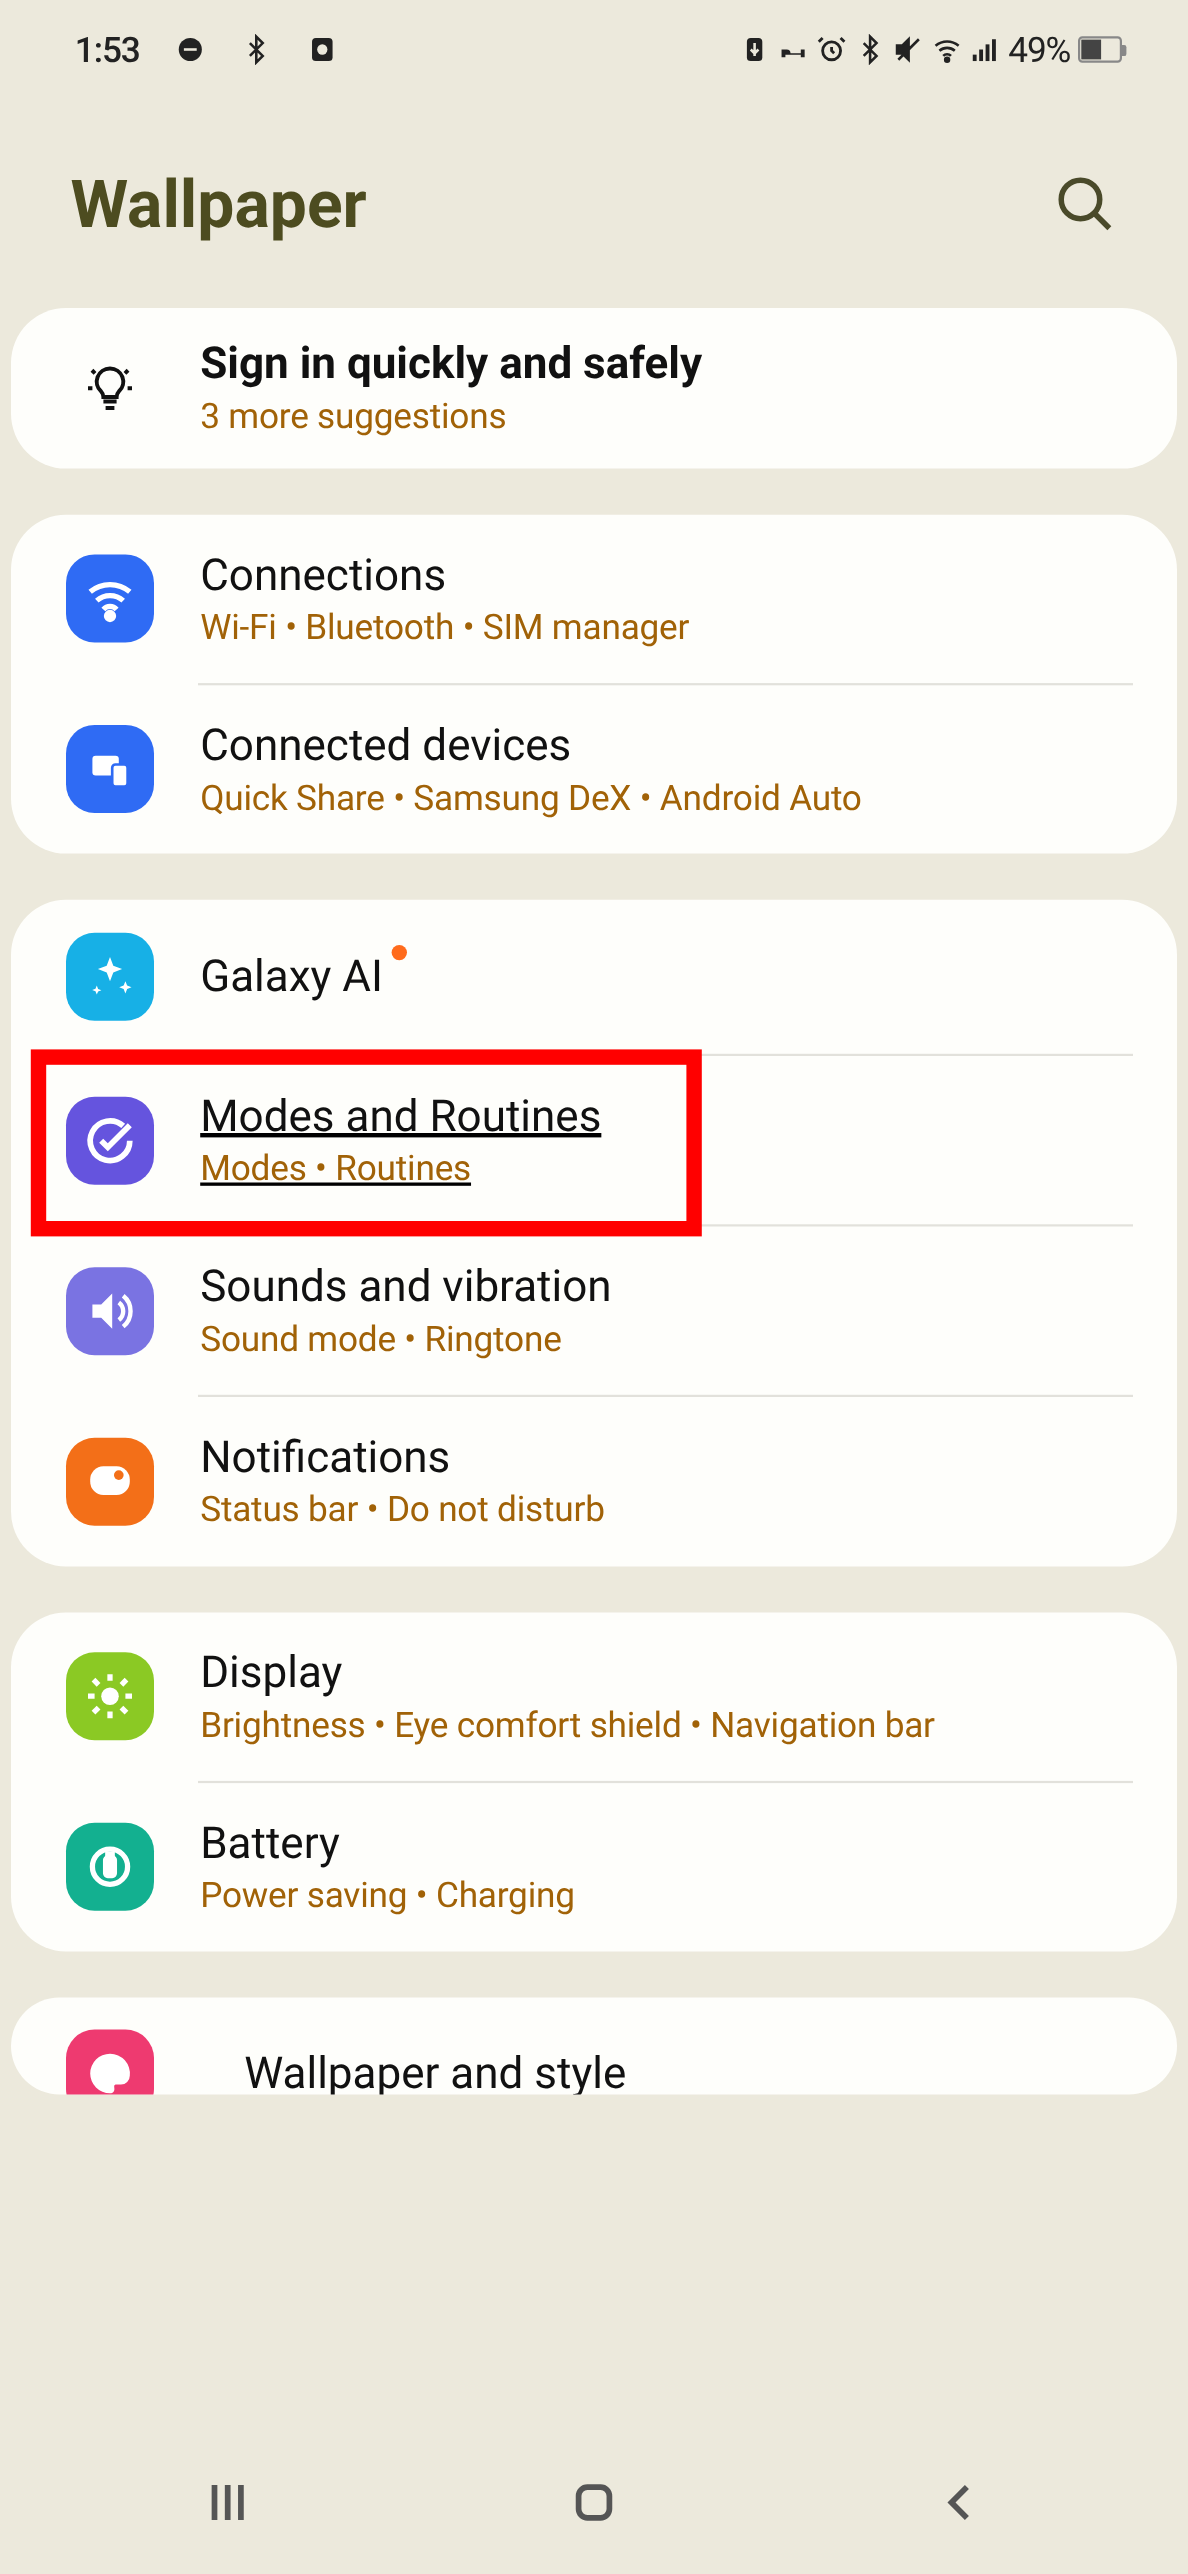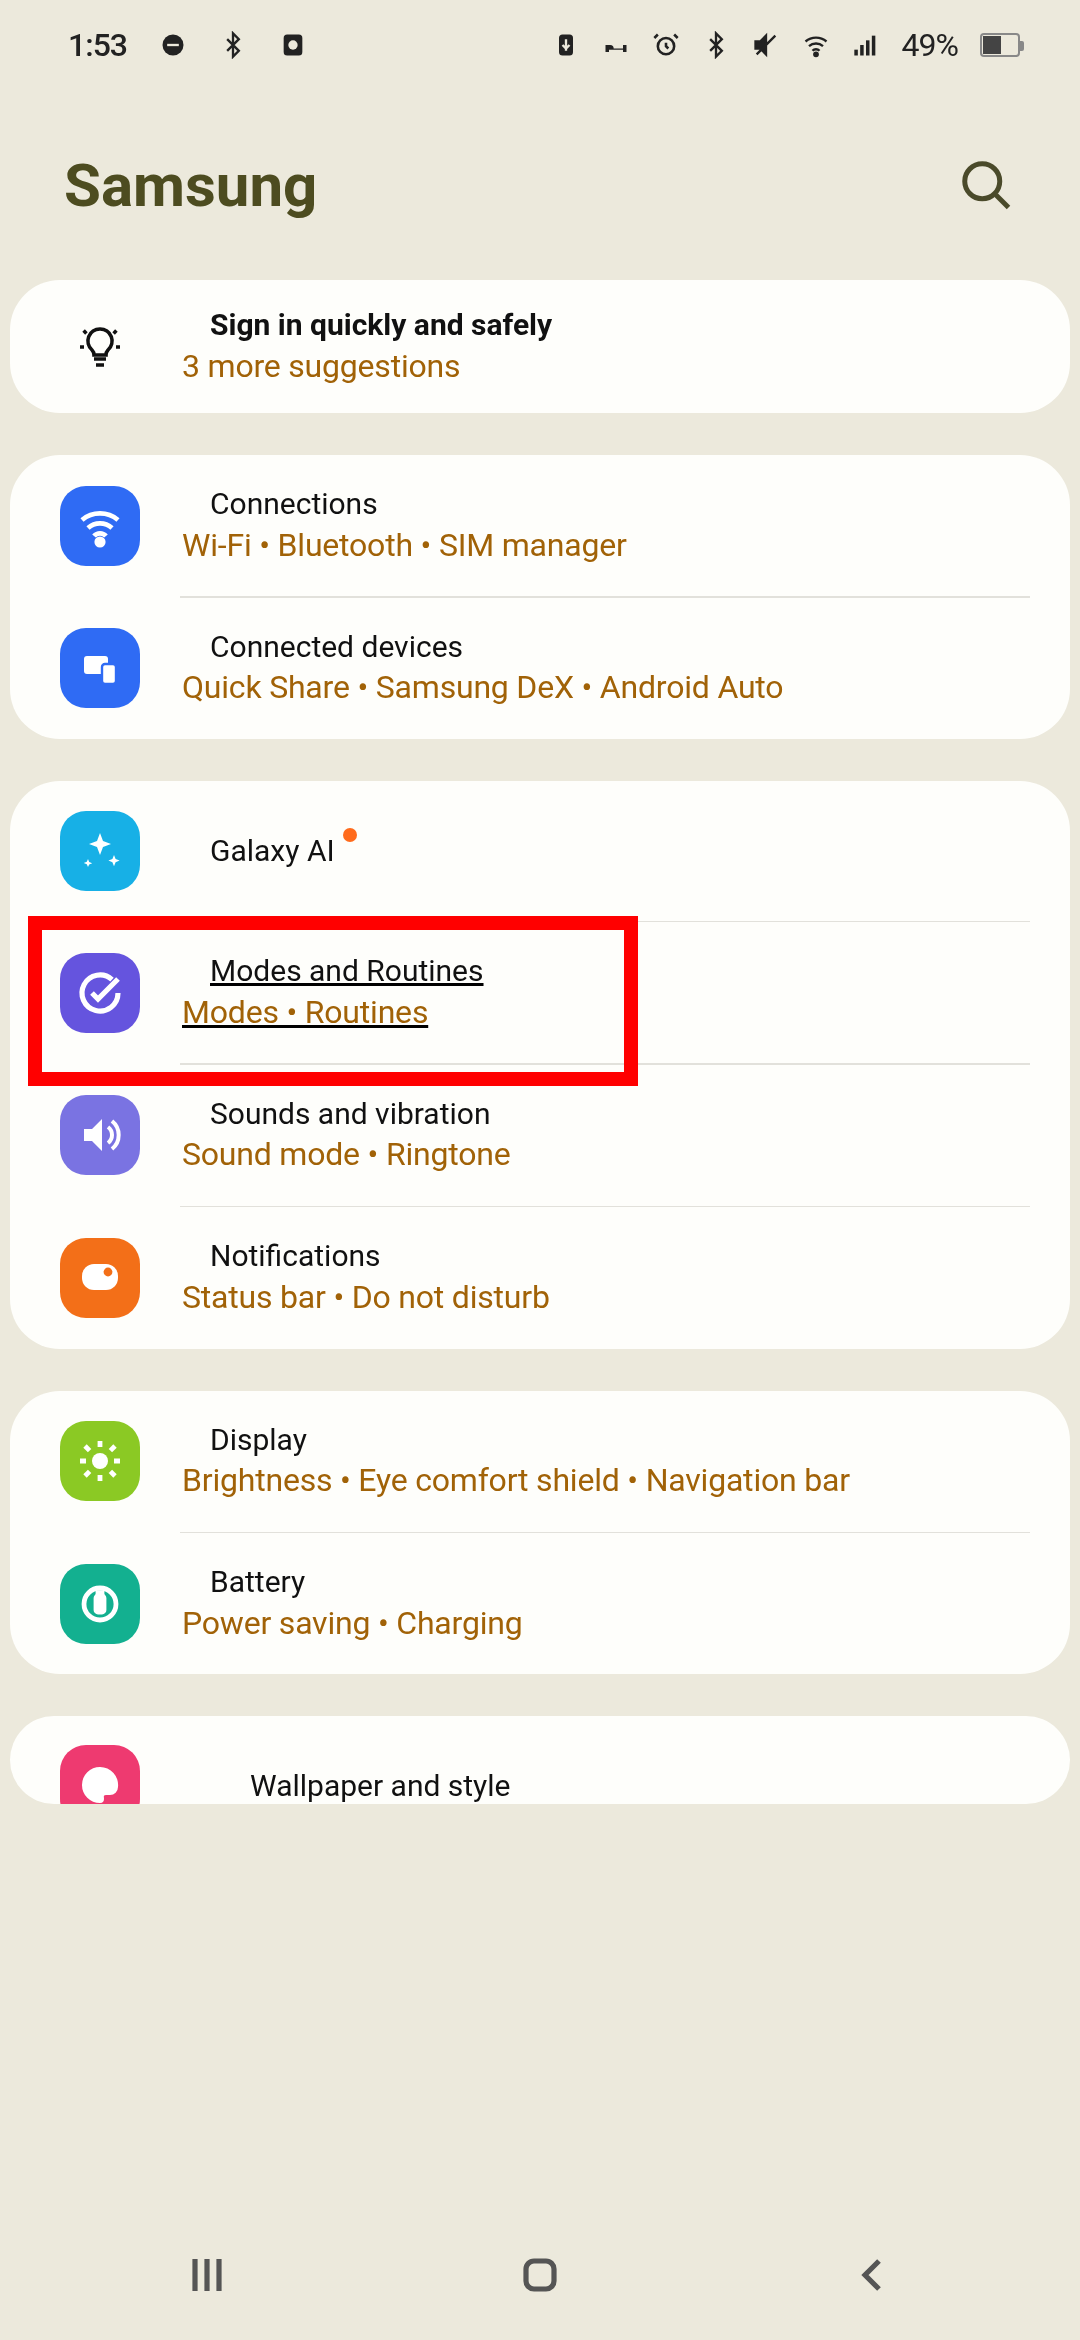--- a/index.html
+++ b/index.html
@@ -1,19 +1,19 @@
 <!DOCTYPE html>
 <html><head>
   <meta charset="utf-8">
   <style>
     * { margin:0; padding:0; box-sizing:border-box; font-family:-apple-system,BlinkMacSystemFont,"Segoe UI",Roboto,sans-serif; }
     html,body { width:1080px; height:2340px; background:#ece9dc; overflow:hidden; }
     .statusbar { height:90px; display:flex; align-items:center; justify-content:space-between; padding:0 60px 0 68px; font-size:30px; color:#222; }
     .sb-left { display:flex; align-items:center; gap:32px; }
-    .sb-right { display:flex; align-items:center; gap:22px; }
+    .sb-right { display:flex; align-items:center; gap:7px; }
     .sb-time { font-size:32px; font-weight:500; letter-spacing:-1px; }
     .sb-ic { width:28px; height:28px; display:flex; align-items:center; justify-content:center; }
     .sb-ic svg { width:100%; height:100%; }
     .sb-batt-text { font-size:32px; font-weight:400; letter-spacing:-1px; }
     .header { height:190px; display:flex; align-items:center; justify-content:space-between; padding:0 64px; }
     .header-title { font-size:60px; font-weight:700; color:#4d4c20; }
     .search-btn { width:60px; height:60px; display:flex; align-items:center; justify-content:center; }
     .content { padding:0 10px; }
     .card { background:#fefefb; border-radius:50px; margin-bottom:42px; overflow:hidden; }
     .row { display:flex; align-items:center; padding:30px 40px 30px 50px; position:relative; }
@@ -23,21 +23,21 @@
     .icon-wrap.cyan { background:#17b0e6; }
     .icon-wrap.purple { background:#6554de; }
     .icon-wrap.pviolet { background:#7a73e2; }
     .icon-wrap.orange { background:#f36f18; }
     .icon-wrap.green { background:#8bc924; }
     .icon-wrap.teal { background:#13b090; }
     .icon-wrap.pink { background:#ee3a70; }
     .icon-wrap.none { background:transparent; }
     .icon-wrap svg { width:48px; height:48px; }
     .row-text { flex:1; min-width:0; }
-    .row-title { font-size:30px; color:#111; font-weight:400; line-height:1.25;margin-left:28px; }
+    .row-title { font-size:40px; color:#111; font-weight:400; line-height:1.25; }
     .row-title.bold { font-weight:700; }
     .row-sub { font-size:32px; color:#a16207; margin-top:2px; line-height:1.3; letter-spacing:-.2px; }
     .divider { height:1.5px; background:#e2e1db; margin-left:170px; margin-right:40px; }
     .highlight-box { position:absolute; left:18px; right:auto; top:-6px; width:610px; height:170px; border:14px solid #ff0000; pointer-events:none; z-index:5; }
     .modes-wrap { position:relative;text-decoration:underline; }
     .dot { position:absolute; width:14px; height:14px; background:#ff6b1c; border-radius:50%; top:-4px; right:-22px; }
     .rel { position:relative; display:inline-block; }
     .navbar { position:absolute; bottom:0; left:0; right:0; height:130px; background:#ece9dc; display:flex; align-items:center; justify-content:space-around; padding:0 40px; }
     .nav-item { width:200px; display:flex; align-items:center; justify-content:center; }
     .nav-item svg { width:48px; height:48px; }
@@ -112,21 +112,21 @@
         </svg>
     </span>
     <span class="sb-batt-text">49%</span>
     <span class="batt">
         <span class="batt-fill" style="width:49%"></span>
       </span>
   </div>
 </div>
 
 <div class="header">
-  <div class="header-title">Samsung</div>
+  <div class="header-title">Wallpaper</div>
   <div class="search-btn">
     <svg viewBox="0 0 24 24" fill="none" stroke="#4a4a2a" stroke-width="2">
         <circle cx="10.5" cy="10.5" r="7"></circle>
         <line x1="16" y1="16" x2="21" y2="21"></line>
       </svg>
   </div>
 </div>
 
 <div class="content">
 

